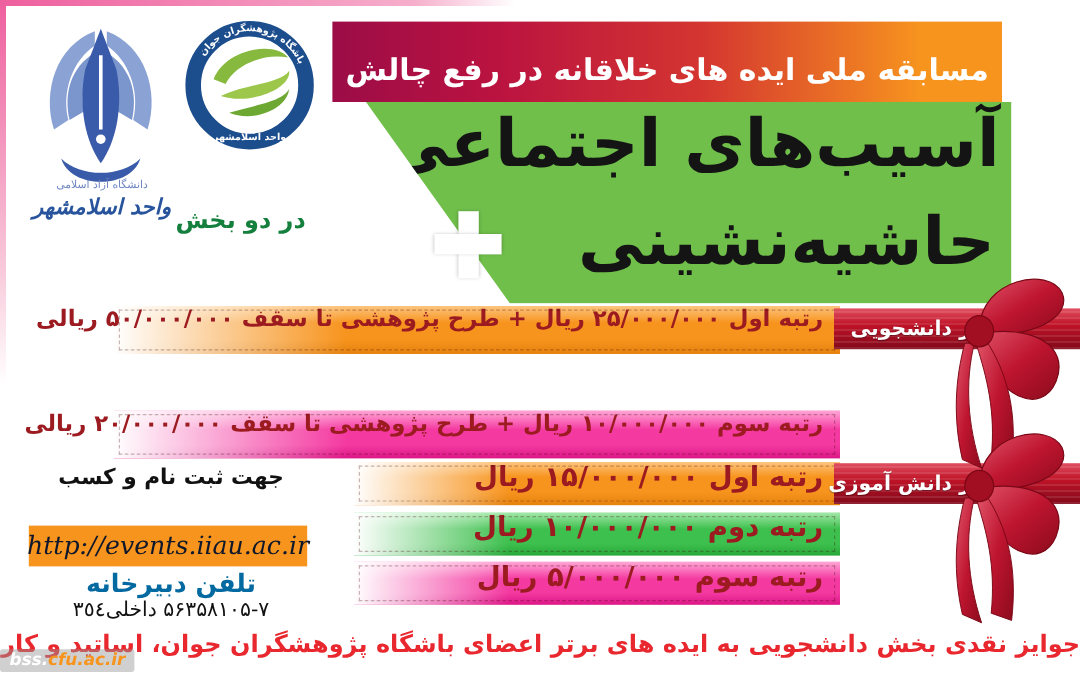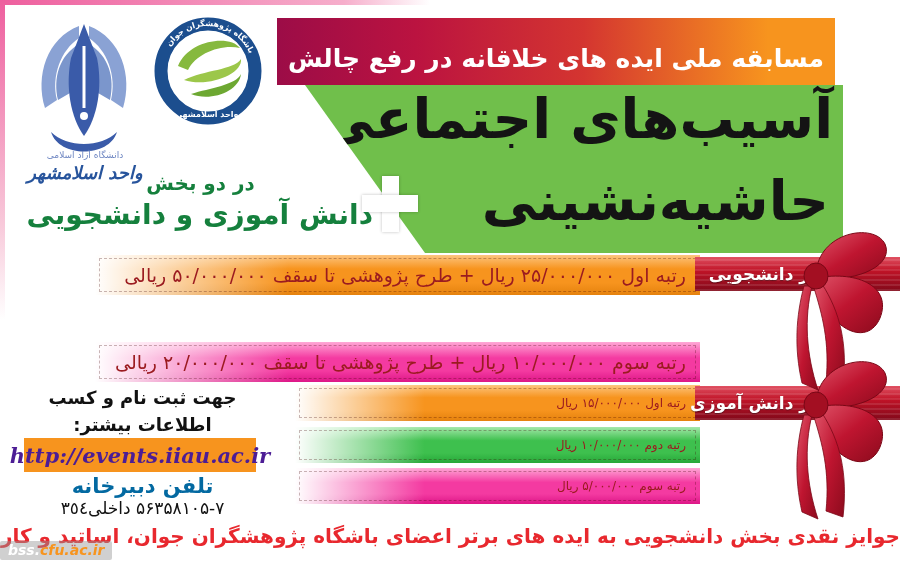--- a/index.html
+++ b/index.html
@@ -29,27 +29,27 @@
   .plus{position:absolute;left:362px;top:176px;width:56px;height:56px;}
   .plus .v{position:absolute;left:20px;top:0;width:17px;height:56px;background:#fff;box-shadow:0 0 3px rgba(0,0,0,.25);}
   .plus .h{position:absolute;left:0;top:19px;width:56px;height:17px;background:#fff;box-shadow:0 0 3px rgba(0,0,0,.25);}
 
   
   .sections{position:absolute;left:28px;top:170px;width:345px;text-align:center;color:#15803d;}
   .sections .s1{font-size:20px;font-weight:bold;line-height:26px;}
   .sections .s2{font-size:28px;font-weight:800;line-height:38px;white-space:nowrap;}
 
   
-  .bar{position:absolute;height:40px;display:flex;align-items:center;justify-content:flex-end;
-       color:#9b1b20;font-weight:400;font-size:19px;white-space:nowrap;}
+  .bar{position:absolute;height:40px;display:flex;align-items:flex-start;justify-content:flex-end;
+       color:#9b1b20;font-weight:700;font-size:19px;white-space:nowrap;}
   .bar::after{content:"";position:absolute;left:4px;right:4px;top:3px;bottom:3px;
               border:1px dashed rgba(60,0,0,.28);pointer-events:none;}
   .bar span{position:relative;padding-left:10px;padding-right:14px;direction:rtl;}
   .bar.big{left:95px;width:605px;}
-  .bar.small{left:295px;width:405px;height:36px;font-size:12px;}
+  .bar.small{left:295px;width:405px;height:36px;font-size:23px;}
   .bar.orange{background:
       linear-gradient(to right,#ffffff 0%,rgba(255,255,255,0) 32%),
       linear-gradient(to bottom,#fdc57f 0%,#f7941e 35%,#f7941e 70%,#e5820e 100%);}
   .bar.green{background:
       linear-gradient(to right,#ffffff 0%,rgba(255,255,255,0) 32%),
       linear-gradient(to bottom,#a5e8ab 0%,#3ec04e 38%,#3ec04e 72%,#27a839 100%);}
   .bar.pink{background:
       linear-gradient(to right,#ffffff 0%,rgba(255,255,255,0) 32%),
       linear-gradient(to bottom,#ffa8d6 0%,#f43aa1 40%,#f43aa1 72%,#dd1687 100%);}
   .b1{top:255px;}.b2{top:298px;}.b3{top:342px;}
@@ -66,22 +66,22 @@
   .rb1{top:257px;}.rb2{top:386px;}
   .bow{position:absolute;width:110px;height:175px;}
   .bow1{left:788px;top:220px;}
   .bow2{left:788px;top:349px;}
 
   
   .contact{position:absolute;left:15px;top:384px;width:255px;text-align:center;color:#111;direction:rtl;}
   .contact .c1,.contact .c2{font-size:18px;font-weight:800;line-height:27px;}
   .url-box{position:absolute;left:24px;top:438px;width:232px;height:34px;background:#f7941e;
            display:flex;align-items:center;justify-content:center;}
-  .url-box a{font-family:"DejaVu Serif",serif;font-style:italic;font-weight:bold;font-size:21px;
-             color:#4c1d95;text-decoration:none;direction:ltr;}
+  .url-box a{font-family:"DejaVu Serif",serif;font-style:italic;font-weight:normal;font-size:21px;
+             color:#0f172a;text-decoration:none;direction:ltr;}
   .phone-title{position:absolute;left:15px;top:474px;width:255px;text-align:center;
                font-size:21px;font-weight:800;color:#0369a1;direction:rtl;}
   .phone-line{position:absolute;left:15px;top:498px;width:255px;text-align:center;
               font-size:17px;font-weight:400;color:#111;direction:rtl;}
 
   
   .footer-note{position:absolute;left:0;top:524px;width:900px;text-align:center;
                color:#e8282e;font-weight:800;font-size:20px;direction:rtl;white-space:nowrap;}
   .watermark{position:absolute;left:0px;top:541px;padding:1px 8px 2px 8px;border-radius:2px;
              background:rgba(150,150,150,.45);font-style:italic;font-weight:bold;font-size:14px;}
@@ -147,21 +147,20 @@
     <div class="title-line l2" dir="rtl">حاشیه‌نشینی</div>
     <div class="title-line l1" dir="rtl">آسیب‌های اجتماعی</div>
   </div>
   <div class="plus">
     <div class="v"></div>
       <div class="h"></div>
   </div>
 
   <div class="sections">
     <div class="s1" dir="rtl">در دو بخش</div>
-    <div class="s2" dir="rtl">دانش آموزی و دانشجویی</div>
   </div>
 
   <div class="bar big orange b1">
     <span dir="rtl">رتبه اول ۲۵/۰۰۰/۰۰۰ ریال + طرح پژوهشی تا سقف ۵۰/۰۰۰/۰۰۰ ریالی</span>
   </div>
   <div class="bar big pink b3">
     <span dir="rtl">رتبه سوم ۱۰/۰۰۰/۰۰۰ ریال + طرح پژوهشی تا سقف ۲۰/۰۰۰/۰۰۰ ریالی</span>
   </div>
 
   <div class="bar small orange b4">
@@ -205,21 +204,20 @@
     </defs>
     <path d="M28,54 C30,12 86,2 97,24 C106,44 72,62 32,58 Z" fill="url(#rg2)" stroke="#7a0716" stroke-width="1"></path>
     <path d="M28,58 C72,50 104,68 92,98 C80,126 44,114 24,62 Z" fill="url(#rg2)" stroke="#7a0716" stroke-width="1"></path>
     <path d="M34,64 C52,92 60,124 55,168 L38,162 C42,122 34,94 26,68 Z" fill="url(#rg2)" stroke="#7a0716" stroke-width="0.8"></path>
     <path d="M24,66 C16,98 18,134 30,170 L14,163 C6,128 8,96 16,66 Z" fill="url(#rg2)" stroke="#7a0716" stroke-width="0.8"></path>
     <ellipse cx="28" cy="56" rx="12" ry="13" fill="#a30f22" stroke="#7a0716" stroke-width="1"></ellipse>
   </svg>
 
   <div class="contact">
     <div class="c1">جهت ثبت نام و کسب</div>
-    <div class="c2">اطلاعات بیشتر:</div>
   </div>
   <div class="url-box">
     <a href="#">http://events.iiau.ac.ir</a>
   </div>
   <div class="phone-title">تلفن دبیرخانه</div>
   <div class="phone-line">۵۶۳۵۸۱۰۵-۷ داخلی٣٥٤</div>
 
   <div class="footer-note">جوایز نقدی بخش دانشجویی به ایده های برتر اعضای باشگاه پژوهشگران جوان، اساتید و کارمندان نیز تعلق می گیرد.</div>
 
   <div class="watermark">

